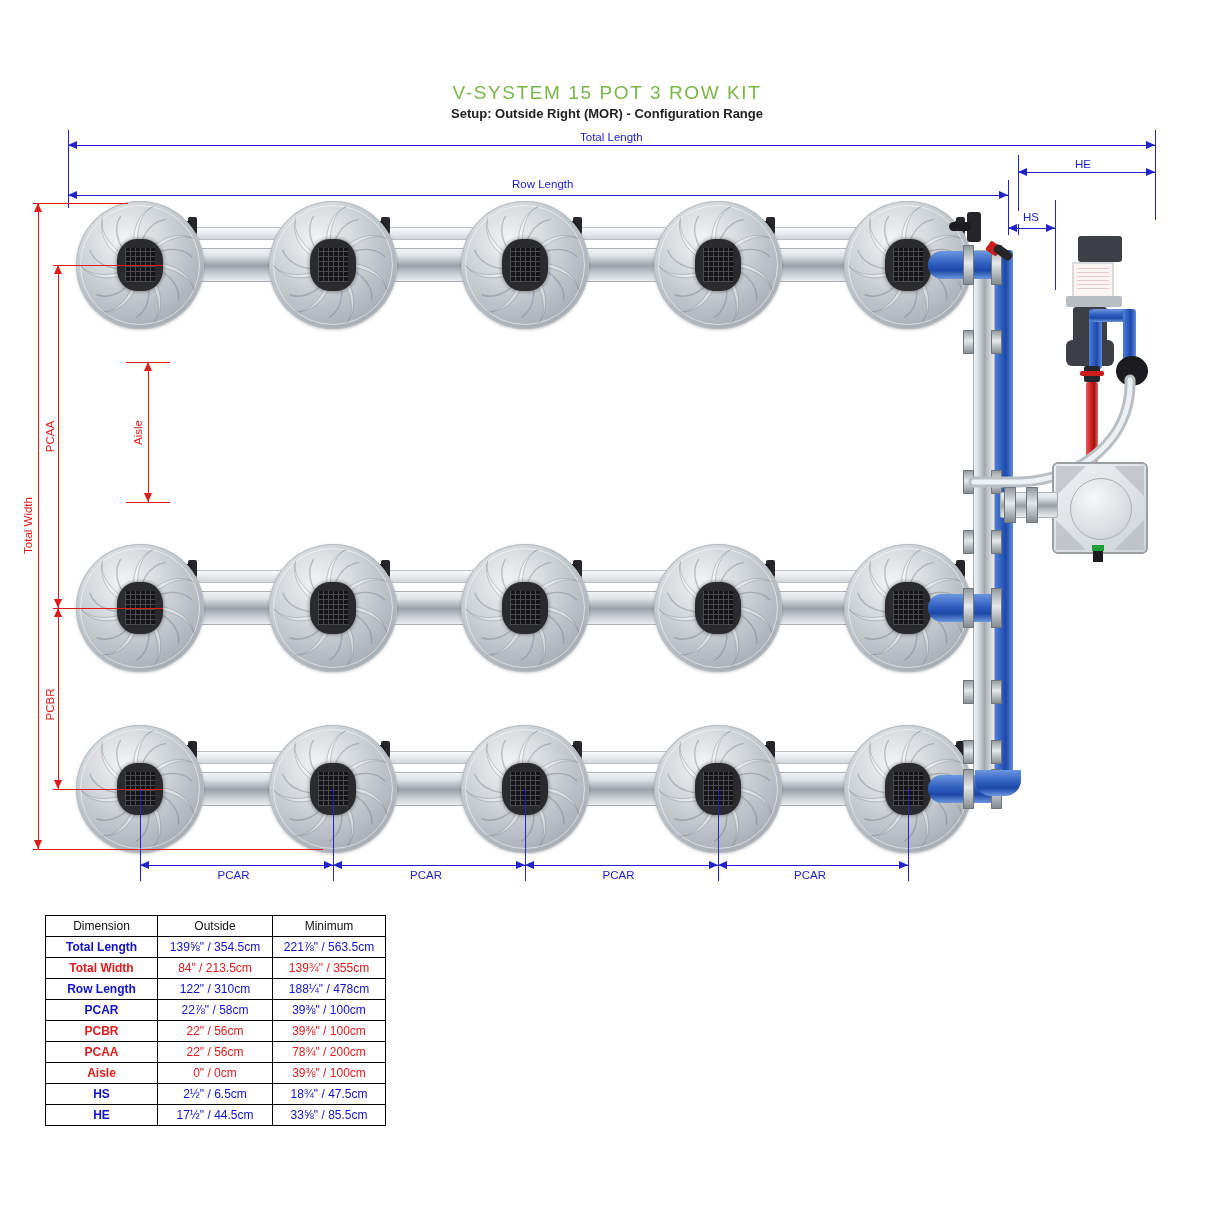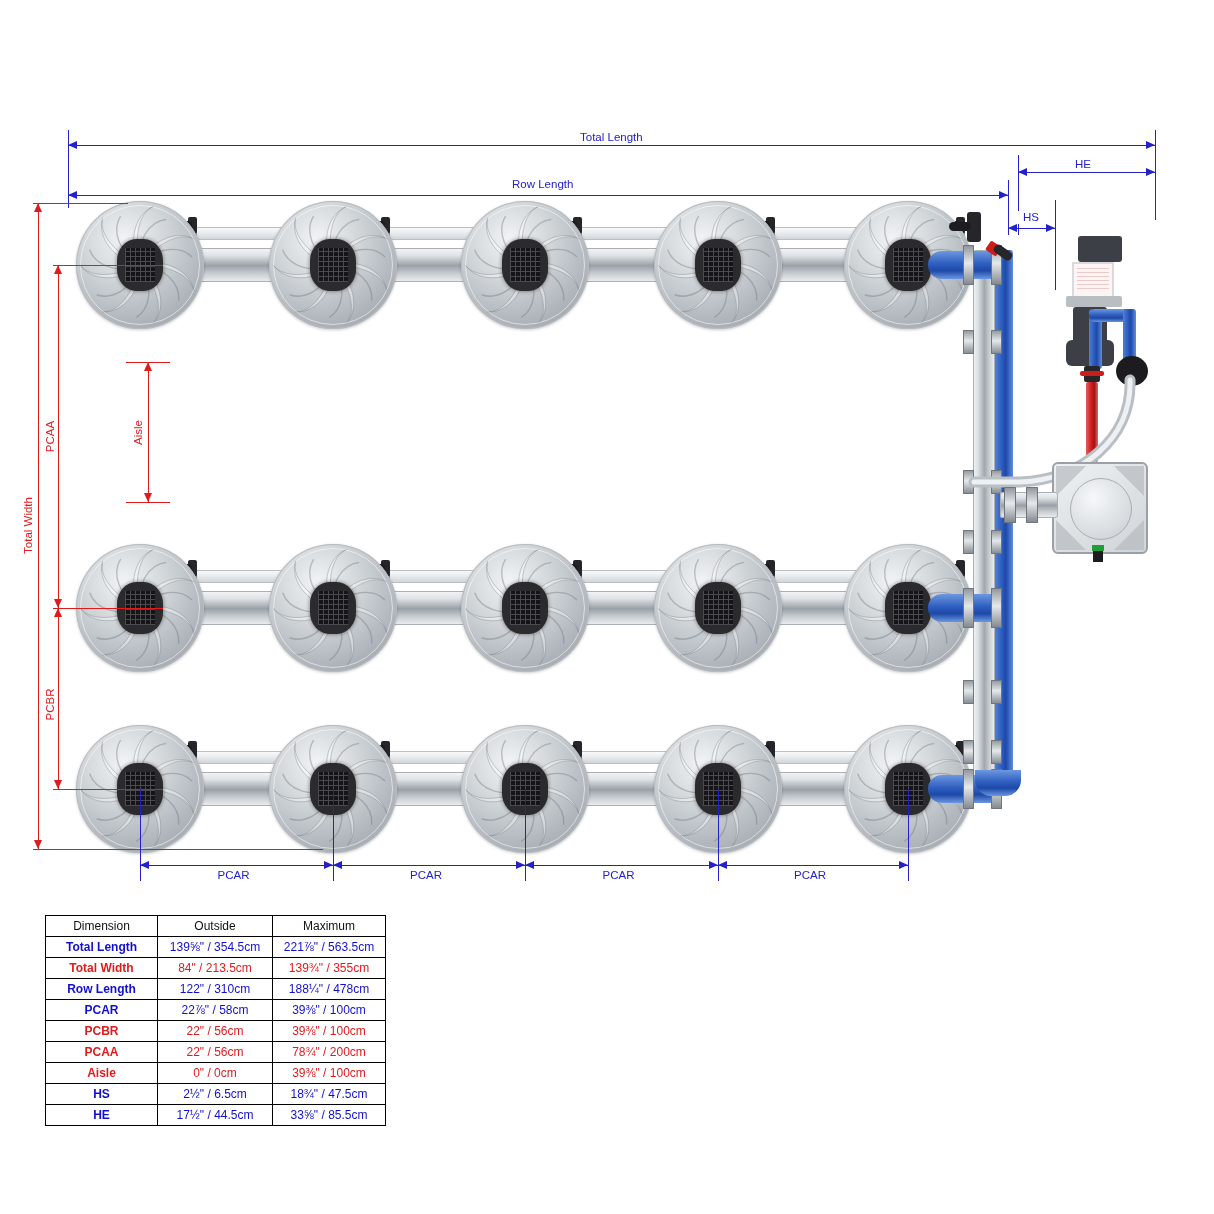--- a/index.html
+++ b/index.html
@@ -107,20 +107,22 @@
   table.dims td.c-red{color:#e01b1b;}
   table.dims col.c0{width:112px;}
   table.dims col.c1{width:115px;}
   table.dims col.c2{width:113px;}
 </style>
 </head>
 <body>
 
 <div id="stage">
 
+  <div class="title">V-SYSTEM 15 POT 3 ROW KIT</div>
+  <div class="subtitle">Setup: Outside Right (MOR) - Configuration Range</div>
 
   <div id="system">
       <div class="pipe-top" style="left:140px;top:227px;width:798px;"></div>
       <div class="pipe-h ribbed" style="left:140px;top:248px;width:798px;"></div>
       <div class="nozzle" style="left:188px;top:217px;width:9px;height:17px;"></div>
       <div class="nozzle arm" style="left:176px;top:221px;width:16px;height:7px;border-radius:4px;"></div>
       <div class="clamp" style="left:184px;top:233px;width:13px;height:9px;"></div>
       <div class="nozzle" style="left:381px;top:217px;width:9px;height:17px;"></div>
       <div class="nozzle arm" style="left:369px;top:221px;width:16px;height:7px;border-radius:4px;"></div>
       <div class="clamp" style="left:377px;top:233px;width:13px;height:9px;"></div>
@@ -620,21 +622,21 @@
   <table class="dims">
     <colgroup>
         <col class="c0">
         <col class="c1">
         <col class="c2">
       </colgroup>
     <thead>
       <tr>
         <td class="hdr">Dimension</td>
         <td class="hdr">Outside</td>
-        <td class="hdr">Maximum</td>
+        <td class="hdr">Minimum</td>
       </tr>
     </thead>
     <tbody id="dims-body">
         <tr>
           <td class="lab c-blue">Total Length</td>
           <td class="c-blue">139⅝" / 354.5cm</td>
           <td class="c-blue">221⅞" / 563.5cm</td>
         </tr>
         <tr>
           <td class="lab c-red">Total Width</td>

